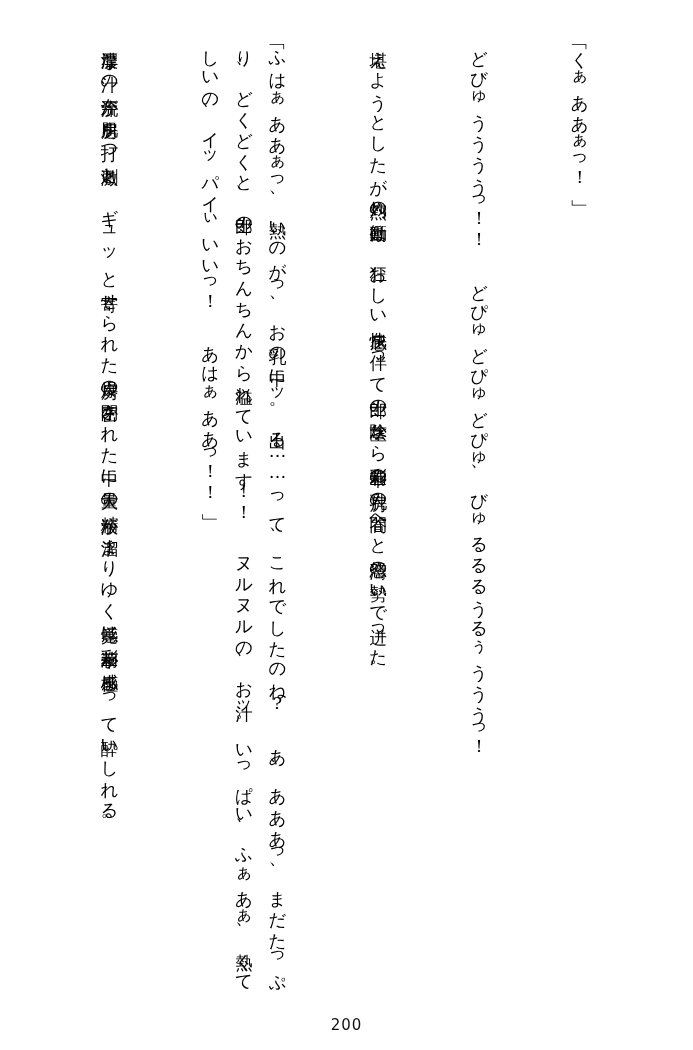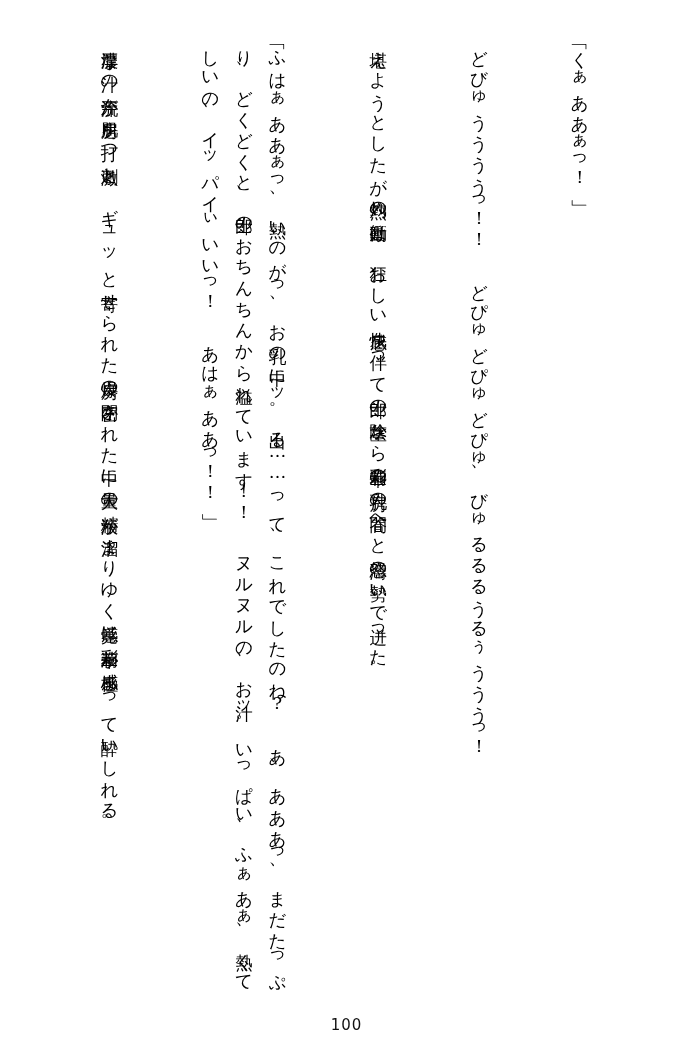--- a/index.html
+++ b/index.html
@@ -75,15 +75,15 @@
     <p>「くぁああぁっ!」</p>
     <p class="indent">どびゅううううっ!! どぴゅどぴゅどぴゅ、びゅるるるうるぅうううっ!</p>
     <p>堪えようとしたが灼熱の衝動は、狂おしい快感を伴って士郎の陰茎から彩莉華の乳房の谷間へと怒濤の勢いで迸った。</p>
     <p>「ふはぁああぁっ、熱いのがっ、お乳の中にッ。出る……って、これでしたのね? あ、あああっ、まだたっぷり、どくどくと、士郎のおちんちんから溢れています!! ヌルヌルの、お汁ッ。いっぱい、ふぁあぁ、熱くて激しいの、イッパイぃいいっ! あはぁああっ!!」</p>
     <p>濃厚な汁の奔流が房肌を打つ刺激と、ギュッと寄せられた爆房の密閉された中に大量の精液が溜まりゆく感覚に彩莉華が感極まって酔いしれる。</p>
     
     
     
   </div>
 
-  <div id="page-number">100</div>
+  <div id="page-number">200</div>
 
 </div>
 
 </body></html>

